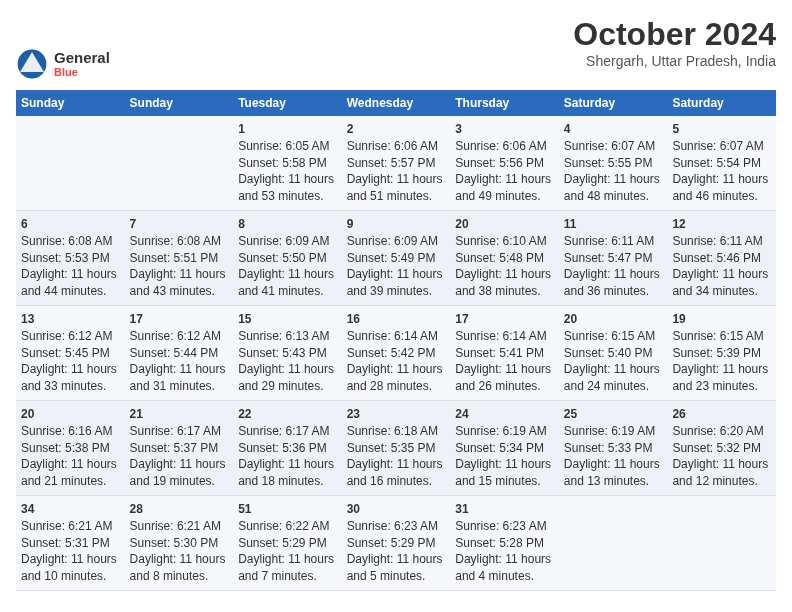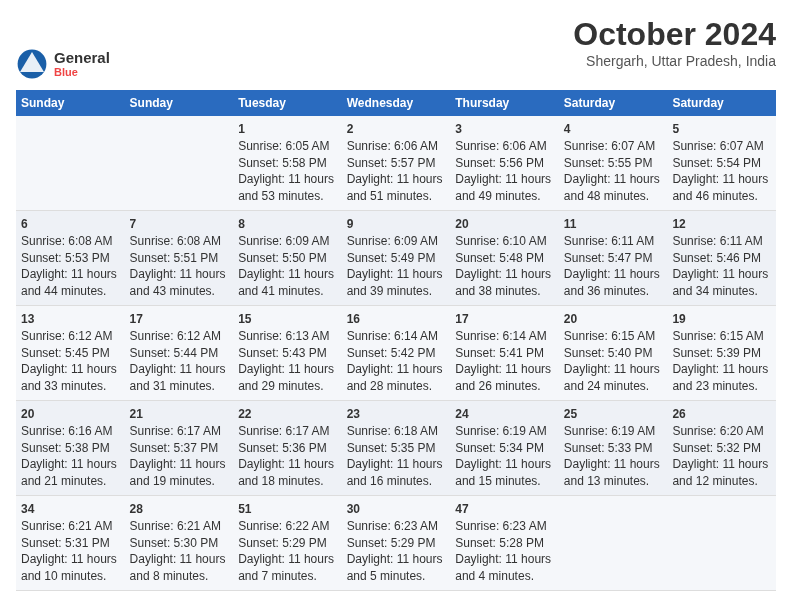--- a/index.html
+++ b/index.html
@@ -250,20 +250,20 @@
         </td>
         <td>
           <span class="day-num">51</span>
           <div class="day-info">Sunrise: 6:22 AM<br>Sunset: 5:29 PM<br>Daylight: 11 hours and 7 minutes.</div>
         </td>
         <td>
           <span class="day-num">30</span>
           <div class="day-info">Sunrise: 6:23 AM<br>Sunset: 5:29 PM<br>Daylight: 11 hours and 5 minutes.</div>
         </td>
         <td>
-          <span class="day-num">47</span>
+          <span class="day-num">31</span>
           <div class="day-info">Sunrise: 6:23 AM<br>Sunset: 5:28 PM<br>Daylight: 11 hours and 4 minutes.</div>
         </td>
         <td></td>
         <td></td>
       </tr>
     </tbody>
 </table>
 
 </body></html>

